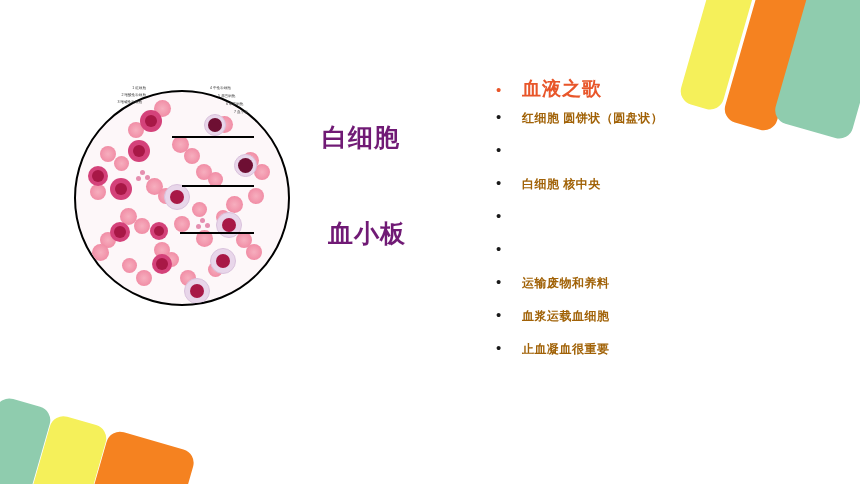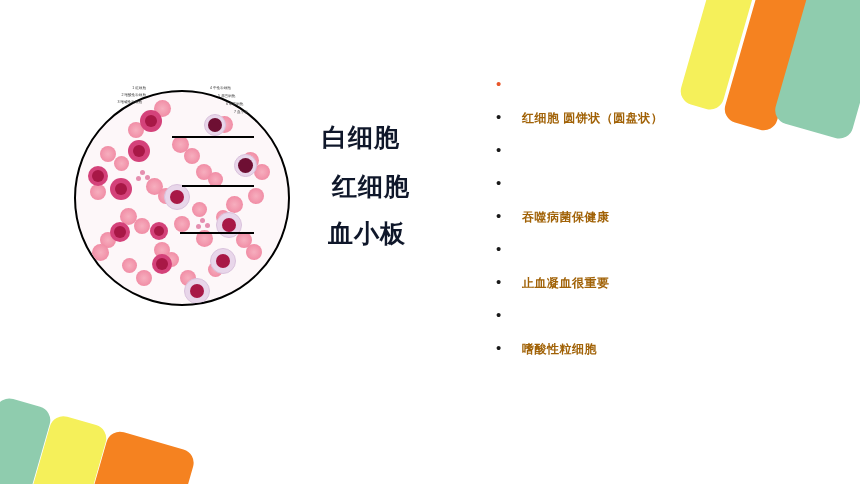--- a/index.html
+++ b/index.html
@@ -123,21 +123,21 @@
   
   .leader {
     position: absolute;
     height: 2px;
     background: #000000;
   }
   .callout {
     position: absolute;
     font-size: 25px;
     font-weight: bold;
-    color: #0f172a;
+    color: #701a75;
     white-space: nowrap;
     letter-spacing: 1px;
   }
 
   
   .list {
     position: absolute;
     left: 496px;
     top: 76px;
     width: 350px;
@@ -274,52 +274,53 @@
     <div class="legend legend-right" style="left:158px; top:18px;">5 淋巴细胞</div>
     <div class="legend legend-right" style="left:166px; top:26px;">6 单核细胞</div>
     <div class="legend legend-right" style="left:174px; top:34px;">7 血小板</div>
   </div>
 
   <div class="leader" style="left:172px; top:136px; width:82px;"></div>
   <div class="leader" style="left:182px; top:185px; width:72px;"></div>
   <div class="leader" style="left:180px; top:232px; width:74px;"></div>
 
   <div class="callout" style="left:322px; top:121px;">白细胞</div>
-  <div class="callout" style="left:332px; top:170px;">红细胞</div>
   <div class="callout" style="left:328px; top:217px;">血小板</div>
 
   <div class="list">
 
     <div class="list-row row-title">
       <span class="bullet">•</span>
+      <span class="row-text">血液之歌</span>
     </div>
 
     <div class="list-row">
       <span class="bullet">•</span>
       <span class="row-text">红细胞 圆饼状（圆盘状）</span>
     </div>
     <div class="list-row">
       <span class="bullet">•</span>
     </div>
     <div class="list-row">
       <span class="bullet">•</span>
-    </div>
-    <div class="list-row">
-      <span class="bullet">•</span>
-      <span class="row-text">吞噬病菌保健康</span>
-    </div>
-    <div class="list-row">
-      <span class="bullet">•</span>
+      <span class="row-text">白细胞 核中央</span>
+    </div>
+    <div class="list-row">
+      <span class="bullet">•</span>
+    </div>
+    <div class="list-row">
+      <span class="bullet">•</span>
+    </div>
+    <div class="list-row">
+      <span class="bullet">•</span>
+      <span class="row-text">运输废物和养料</span>
+    </div>
+    <div class="list-row">
+      <span class="bullet">•</span>
+      <span class="row-text">血浆运载血细胞</span>
     </div>
     <div class="list-row">
       <span class="bullet">•</span>
       <span class="row-text">止血凝血很重要</span>
     </div>
-    <div class="list-row">
-      <span class="bullet">•</span>
-    </div>
-    <div class="list-row">
-      <span class="bullet">•</span>
-      <span class="row-text">嗜酸性粒细胞</span>
-    </div>
   </div>
 
 </div>
 
 </body></html>

